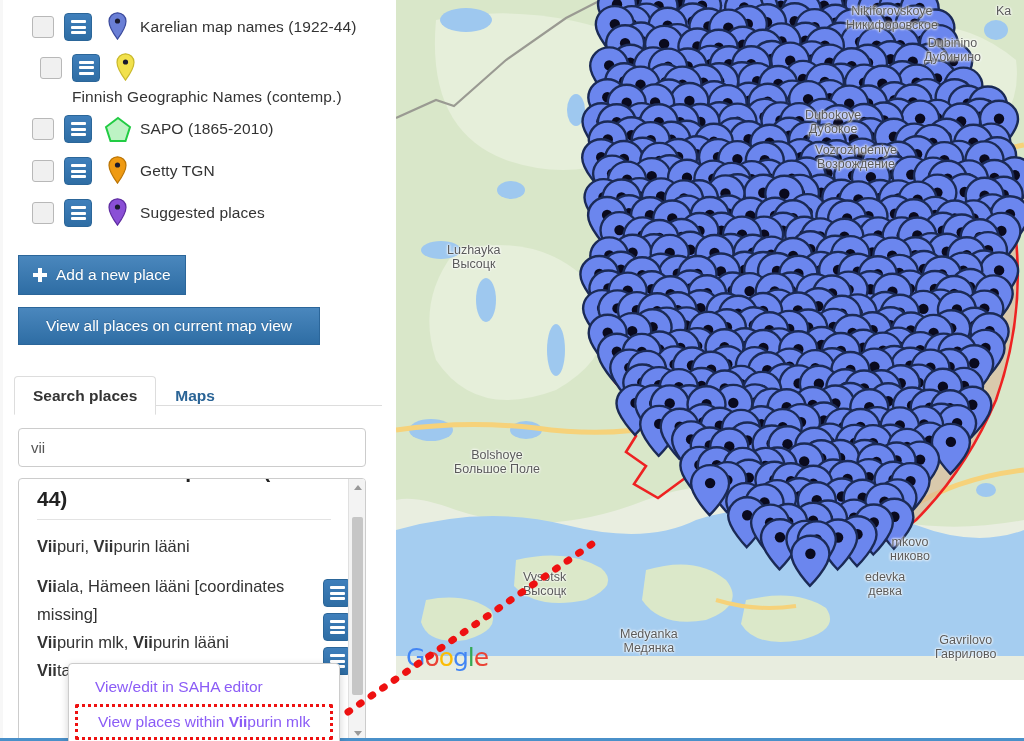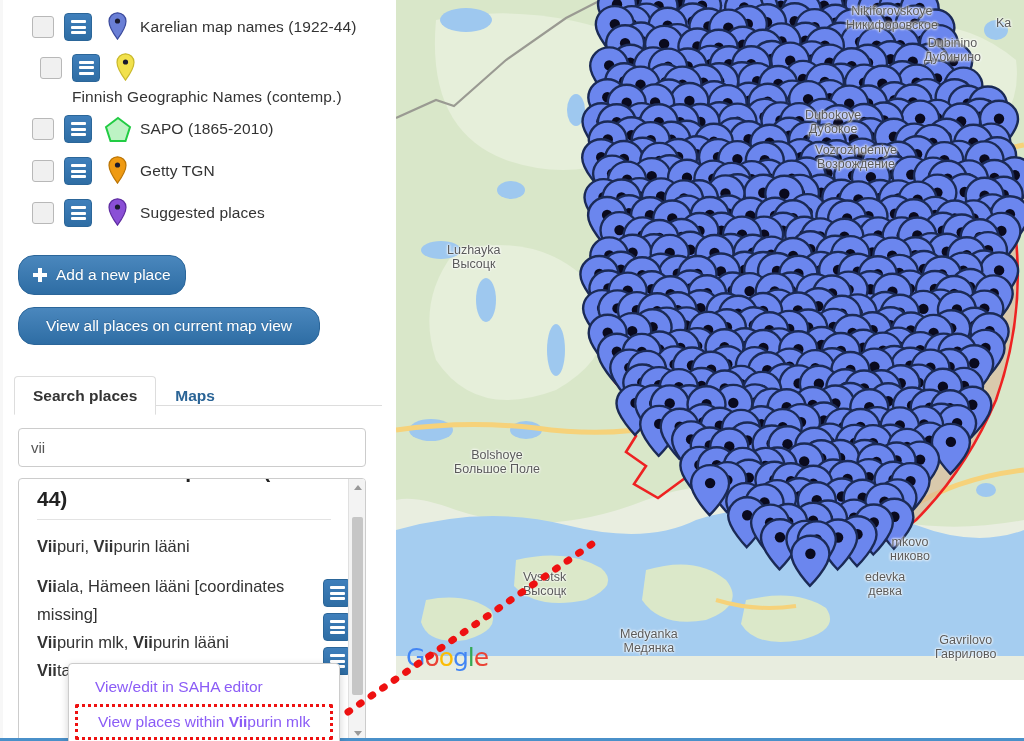--- a/index.html
+++ b/index.html
@@ -53,21 +53,21 @@
   .layer-label.full { width: 100%; padding-left: 32px; margin-top: -2px; }
 
   .poly-wrap { flex: 0 0 26px; width: 26px; height: 30px; position: relative; margin-right: 10px; }
 
   
   .btn {
     display: inline-flex; align-items: center; justify-content: center;
     color: #fff; font-size: 15.5px;
     background: linear-gradient(#4a87bd, #2e6da4);
     border: 1px solid #2b669a;
-    border-radius: 16px;
+    border-radius: 0;
     padding: 12px 14px;
     cursor: pointer;
     text-shadow: 0 -1px 0 rgba(0,0,0,0.18);
   }
   #add-place-btn { position: absolute; left: 18px; top: 255px; height: 40px; }
   #view-all-btn  { position: absolute; left: 18px; top: 307px; height: 38px; width: 302px; }
   .plus {
     position: relative; width: 14px; height: 14px; margin-right: 9px; flex:0 0 14px;
   }
   .plus::before, .plus::after {
@@ -2491,21 +2491,21 @@
 
     <div id="maplabels">
         <div class="map-label" style="left: 450px; top: 4px;">
           <span class="lat">Nikiforovskoye</span>
           <span class="cyr">Никифоровское</span>
         </div>
         <div class="map-label" style="left: 528px; top: 36px;">
           <span class="lat">Dubinino</span>
           <span class="cyr">Дубинино</span>
         </div>
-        <div class="map-label" style="left: 576px; top: 16px; padding-left: 24px;">
+        <div class="map-label" style="left: 576px; top: 4px; padding-left: 24px;">
           <span class="lat">Ka</span>
         </div>
         <div class="map-label" style="left: 409px; top: 108px;">
           <span class="lat">Dubokoye</span>
           <span class="cyr">Дубокое</span>
         </div>
         <div class="map-label" style="left: 419px; top: 143px;">
           <span class="lat">Vozrozhdeniye</span>
           <span class="cyr">Возрождение</span>
         </div>

